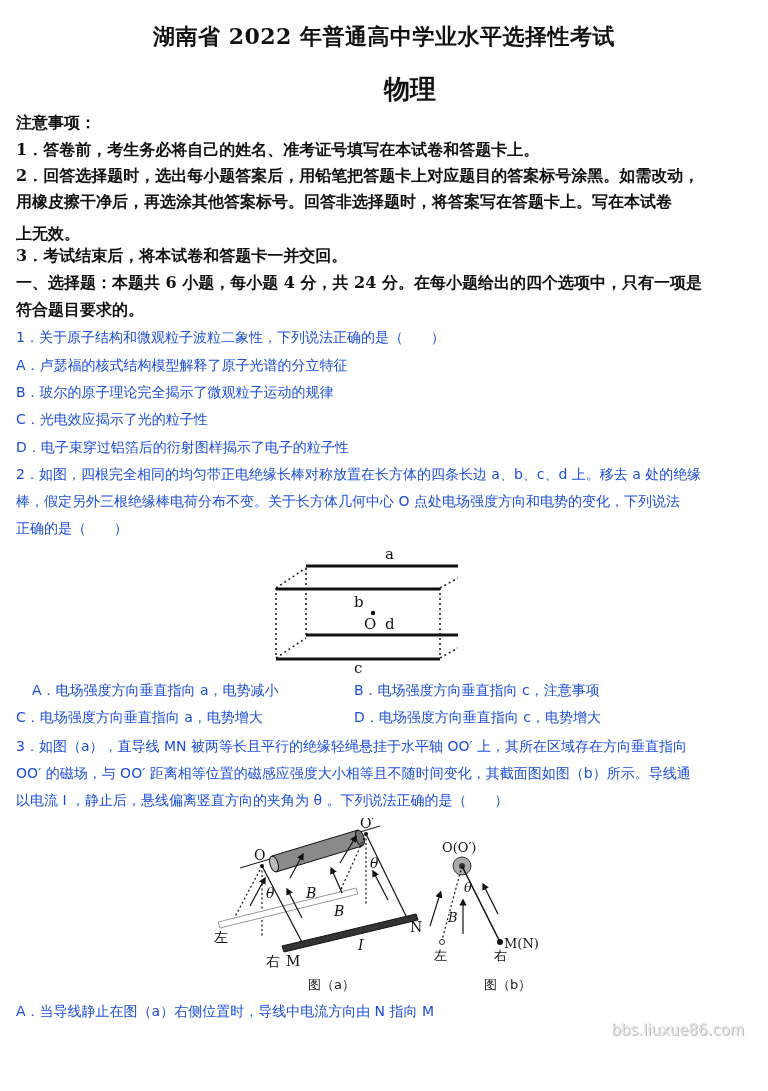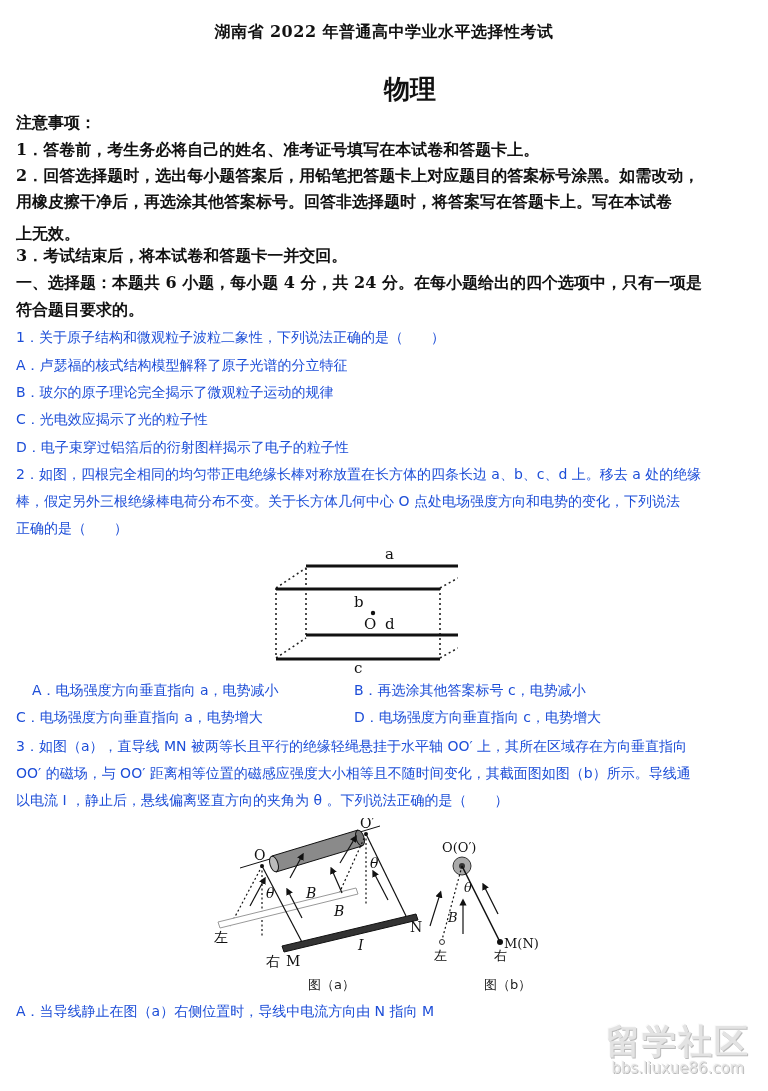--- a/index.html
+++ b/index.html
@@ -2,21 +2,21 @@
 <html><head>
 <meta charset="utf-8">
 <style>
   html, body { margin: 0; padding: 0; background: #ffffff; }
   body {
     width: 768px; height: 1091px; position: relative; overflow: hidden;
     font-family: "DejaVu Serif", "Liberation Serif", serif; color: #111;
   }
   .title {
     position: absolute; top: 22px; left: 0; width: 768px; text-align: center;
-    font-size: 16px; font-weight: bold; letter-spacing: 0.5px;
+    font-size: 22px; font-weight: bold; letter-spacing: 0.5px;
   }
   .subject {
     position: absolute; top: 72px; left: 0; width: 768px; text-align: center;
     font-size: 26px; font-weight: bold; margin-left: 26px;
   }
   .line { position: absolute; left: 16px; white-space: nowrap; }
   .bold { font-size: 16px; font-weight: bold; }
   .norm { font-size: 14px; font-family: "DejaVu Sans", "Liberation Sans", sans-serif; color: #1d4ed8; }
   .col2 { position: absolute; white-space: nowrap; }
   svg { position: absolute; }
@@ -74,21 +74,21 @@
   <g font-family="DejaVu Serif, serif" font-size="15" fill="#111">
     <text x="117" y="14">a</text>
     <text x="86" y="62">b</text>
     <text x="96" y="84">O</text>
     <text x="117" y="84">d</text>
     <text x="86" y="128">c</text>
   </g>
 </svg>
 
 <div class="col2 norm" style="left:32px;top:682px">A．电场强度方向垂直指向 a，电势减小</div>
-<div class="col2 norm" style="left:354px;top:682px">B．再选涂其他答案标号 c，电势减小</div>
+<div class="col2 norm" style="left:354px;top:682px">B．电场强度方向垂直指向 c，注意事项</div>
 <div class="col2 norm" style="left:16px;top:709px">C．电场强度方向垂直指向 a，电势增大</div>
 <div class="col2 norm" style="left:354px;top:709px">D．电场强度方向垂直指向 c，电势增大</div>
 
 <div class="line norm" style="top:738px">3．如图（a），直导线 MN 被两等长且平行的绝缘轻绳悬挂于水平轴 OO′ 上，其所在区域存在方向垂直指向</div>
 <div class="line norm" style="top:765px">OO′ 的磁场，与 OO′ 距离相等位置的磁感应强度大小相等且不随时间变化，其截面图如图（b）所示。导线通</div>
 <div class="line norm" style="top:792px">以电流 I ，静止后，悬线偏离竖直方向的夹角为 θ 。下列说法正确的是（　　）</div>
 
 <svg style="left:210px;top:818px" width="215" height="175" viewBox="0 0 215 175">
   <defs>
     <marker id="arr" markerWidth="6" markerHeight="6" refX="3" refY="3" orient="auto">
@@ -168,15 +168,14 @@
     <text x="84" y="118">M(N)</text>
     <text x="14" y="130">左</text>
     <text x="74" y="130">右</text>
   </g>
   <text x="64" y="159" font-family="DejaVu Sans, sans-serif" font-size="13" fill="#222">图（b）</text>
 </svg>
 
 <div class="line norm" style="top:1003px">A．当导线静止在图（a）右侧位置时，导线中电流方向由 N 指向 M</div>
 
 <div class="wm">
-  <div class="big">留学社区</div>
   <div class="small">bbs.liuxue86.com</div>
 </div>
 
 </body></html>

